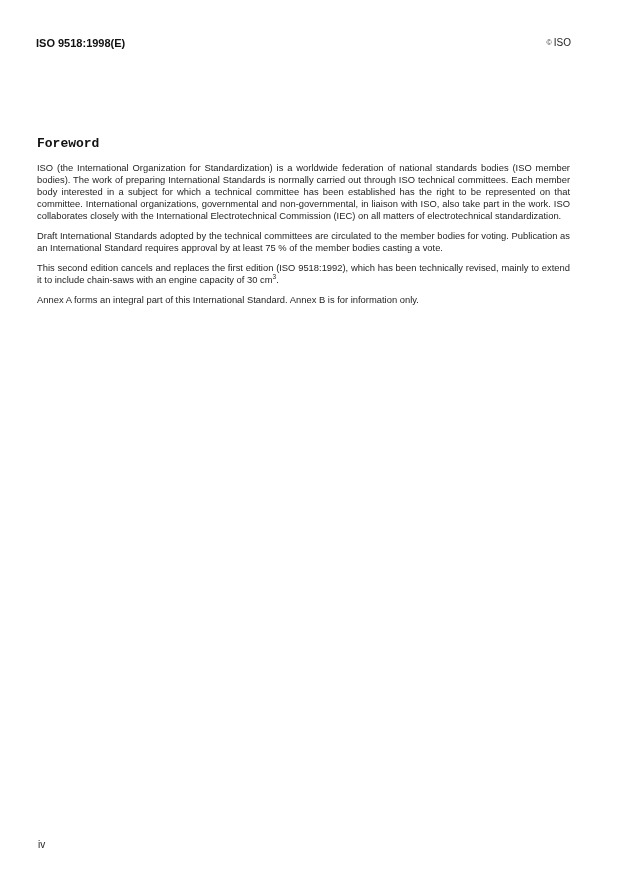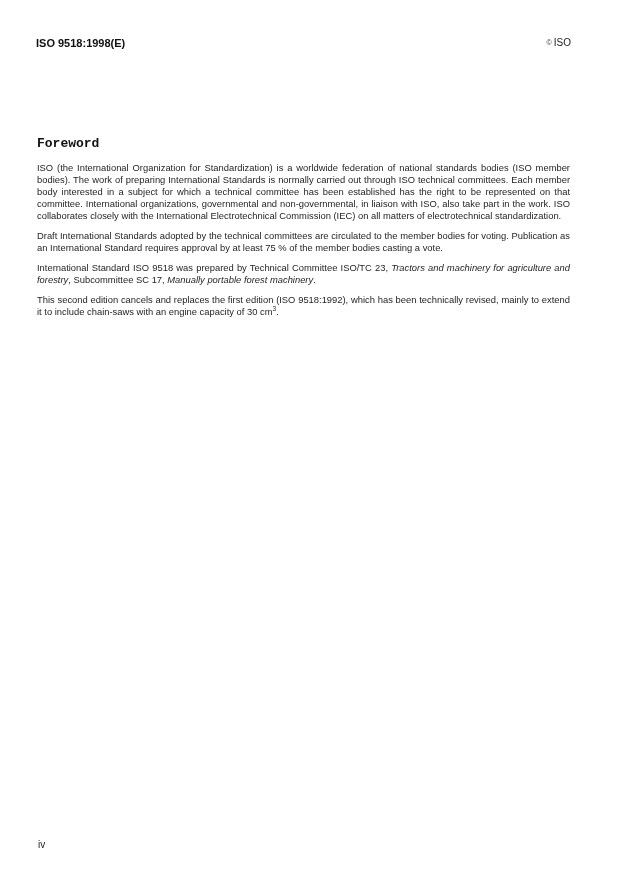--- a/index.html
+++ b/index.html
@@ -37,17 +37,17 @@
 <div class="header-left">ISO 9518:1998(E)</div>
 <div class="header-right">
   <span class="copy">©</span><span>ISO</span>
 </div>
 
 <h2 class="heading">Foreword</h2>
 
 <div class="body-text">
   <p>ISO (the International Organization for Standardization) is a worldwide federation of national standards bodies (ISO member bodies). The work of preparing International Standards is normally carried out through ISO technical committees. Each member body interested in a subject for which a technical committee has been established has the right to be represented on that committee. International organizations, governmental and non-governmental, in liaison with ISO, also take part in the work. ISO collaborates closely with the International Electrotechnical Commission (IEC) on all matters of electrotechnical standardization.</p>
   <p>Draft International Standards adopted by the technical committees are circulated to the member bodies for voting. Publication as an International Standard requires approval by at least 75 % of the member bodies casting a vote.</p>
-  <p><span>International Standard ISO 9518 was prepared by Technical Committee ISO/TC 23, </span><em>Tractors and machinery for agriculture and forestry</em><span>, Subcommittee SC 17, </span><em>Manually portable forest machinery</em><span>.</span></p>
   <p><span>This second edition cancels and replaces the first edition (ISO 9518:1992), which has been technically revised, mainly to extend it to include chain-saws with an engine capacity of 30 cm</span><sup>3</sup><span>.</span></p>
+  <p>Annex A forms an integral part of this International Standard. Annex B is for information only.</p>
 </div>
 
 <div class="footer-page">iv</div>
 
 </body></html>

